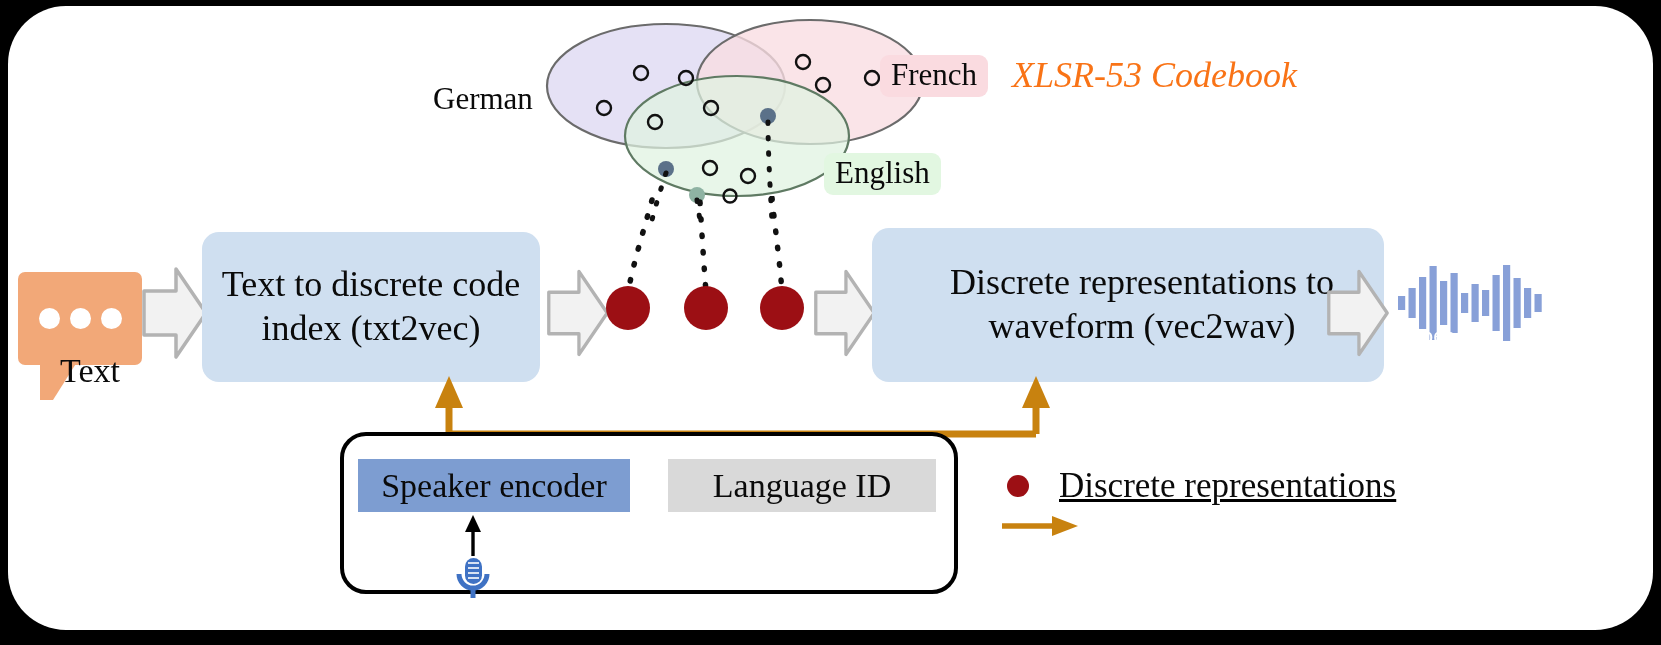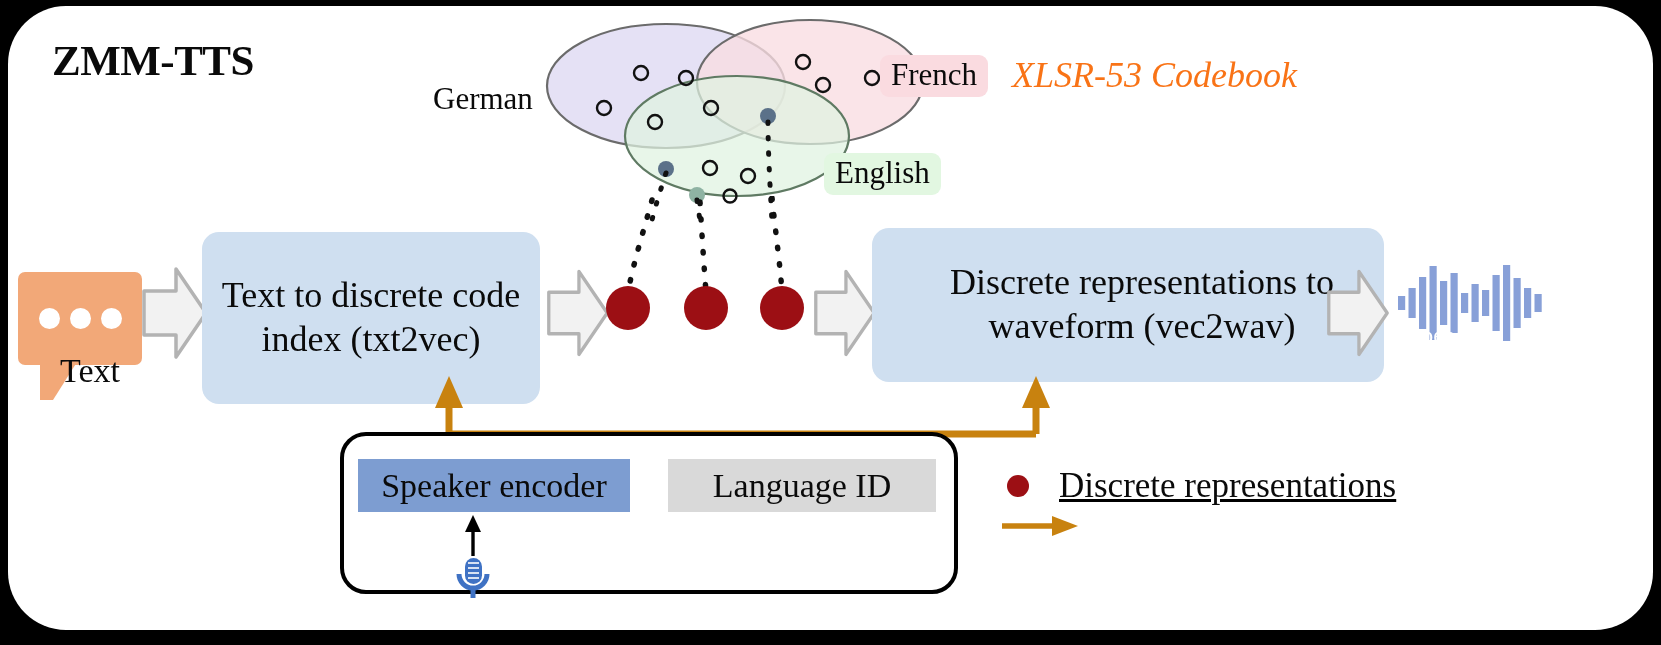--- a/index.html
+++ b/index.html
@@ -103,21 +103,21 @@
     background: #cfdff0;
     border-radius: 17px;
     display: flex;
     align-items: center;
     justify-content: center;
     text-align: center;
     color: #0a0a0a;
     line-height: 1.22;
     font-size: 36px;
   }
-  #box-txt2vec { left: 202px; top: 232px; width: 338px; height: 172px; }
+  #box-txt2vec { left: 202px; top: 232px; width: 338px; height: 150px; }
   #box-vec2wav { left: 872px; top: 228px; width: 484px; height: 154px; padding-left: 28px; }
 
   
   .red-dot {
     position: absolute;
     width: 44px; height: 44px;
     border-radius: 50%;
     background: #9c0f14;
   }
   #rd1 { left: 606px; top: 286px; }
@@ -183,21 +183,20 @@
     margin-right: 30px;
   }
   .legend-arrow { margin-right: 12px; }
 </style>
 </head>
 <body>
 
 <div id="stage">
   <div id="frame"></div>
 
-  <div class="abs serif" id="title">ZMM-TTS</div>
 
   <svg class="abs" id="venn" width="480" height="210" viewBox="0 0 480 210">
 
     <ellipse cx="146" cy="74" rx="119" ry="62" fill="#ded9f2" fill-opacity="0.78" stroke="#6b6b6b" stroke-width="2.2"></ellipse>
 
     <ellipse cx="290" cy="70" rx="113" ry="62" fill="#f8dde2" fill-opacity="0.78" stroke="#6b6b6b" stroke-width="2.2"></ellipse>
 
     <ellipse cx="217" cy="124" rx="112" ry="60" fill="#dff2e0" fill-opacity="0.72" stroke="#5f7a63" stroke-width="2.2"></ellipse>
 
     <g fill="none" stroke="#111111" stroke-width="2.4">

